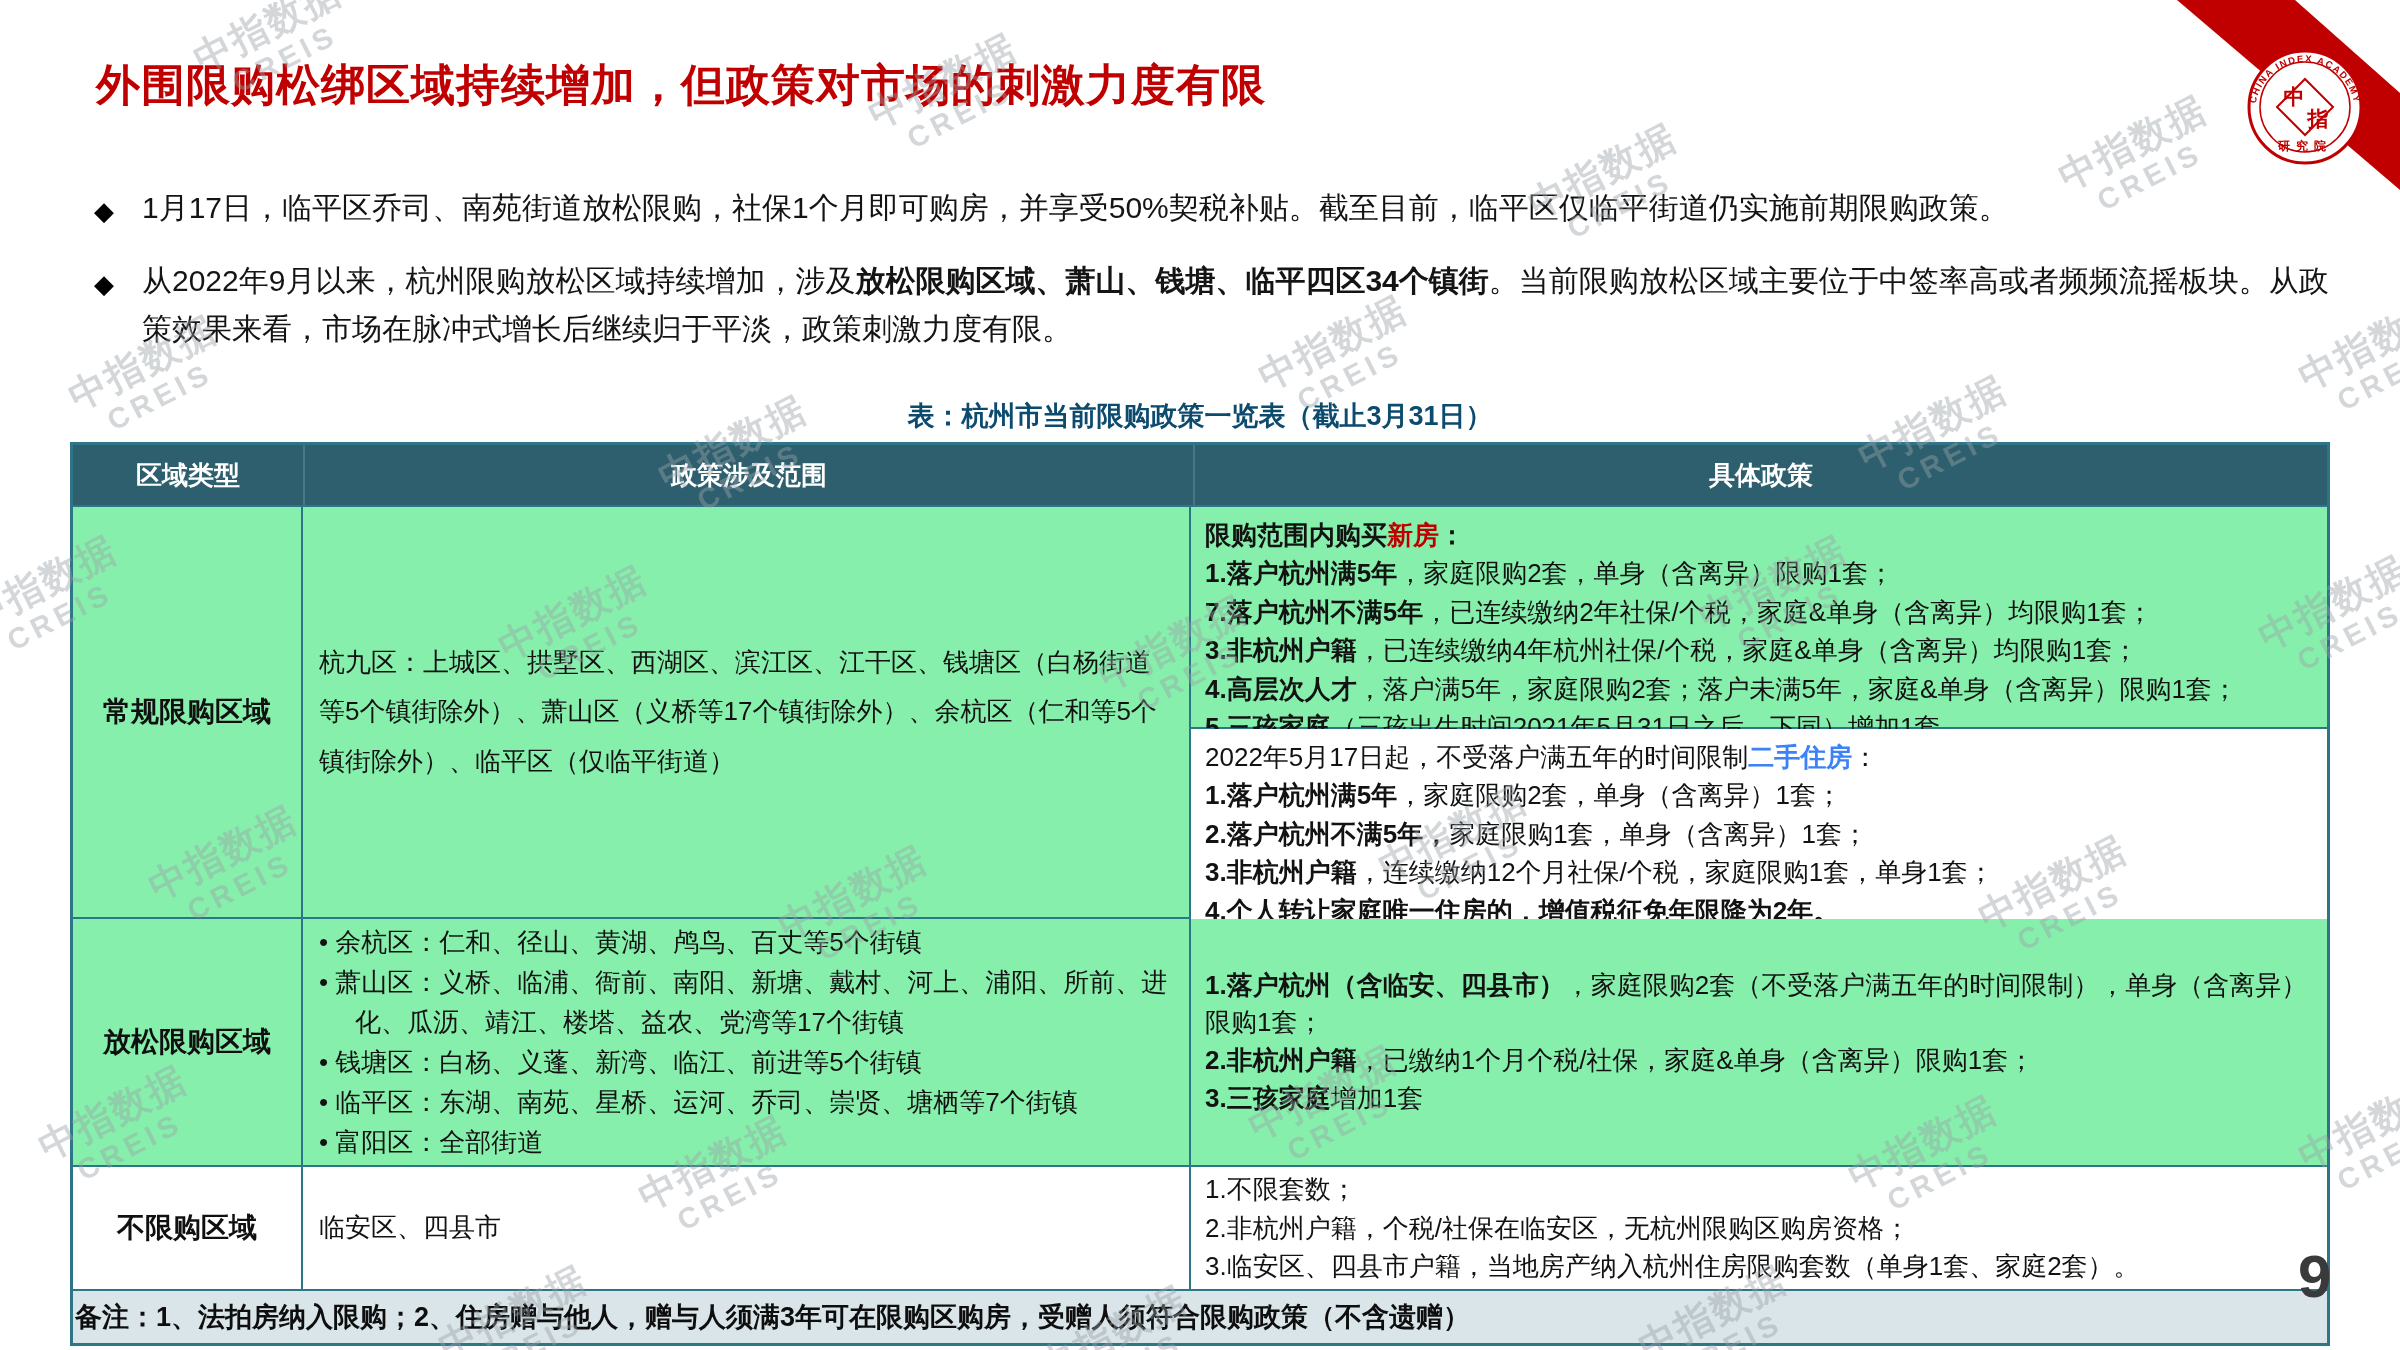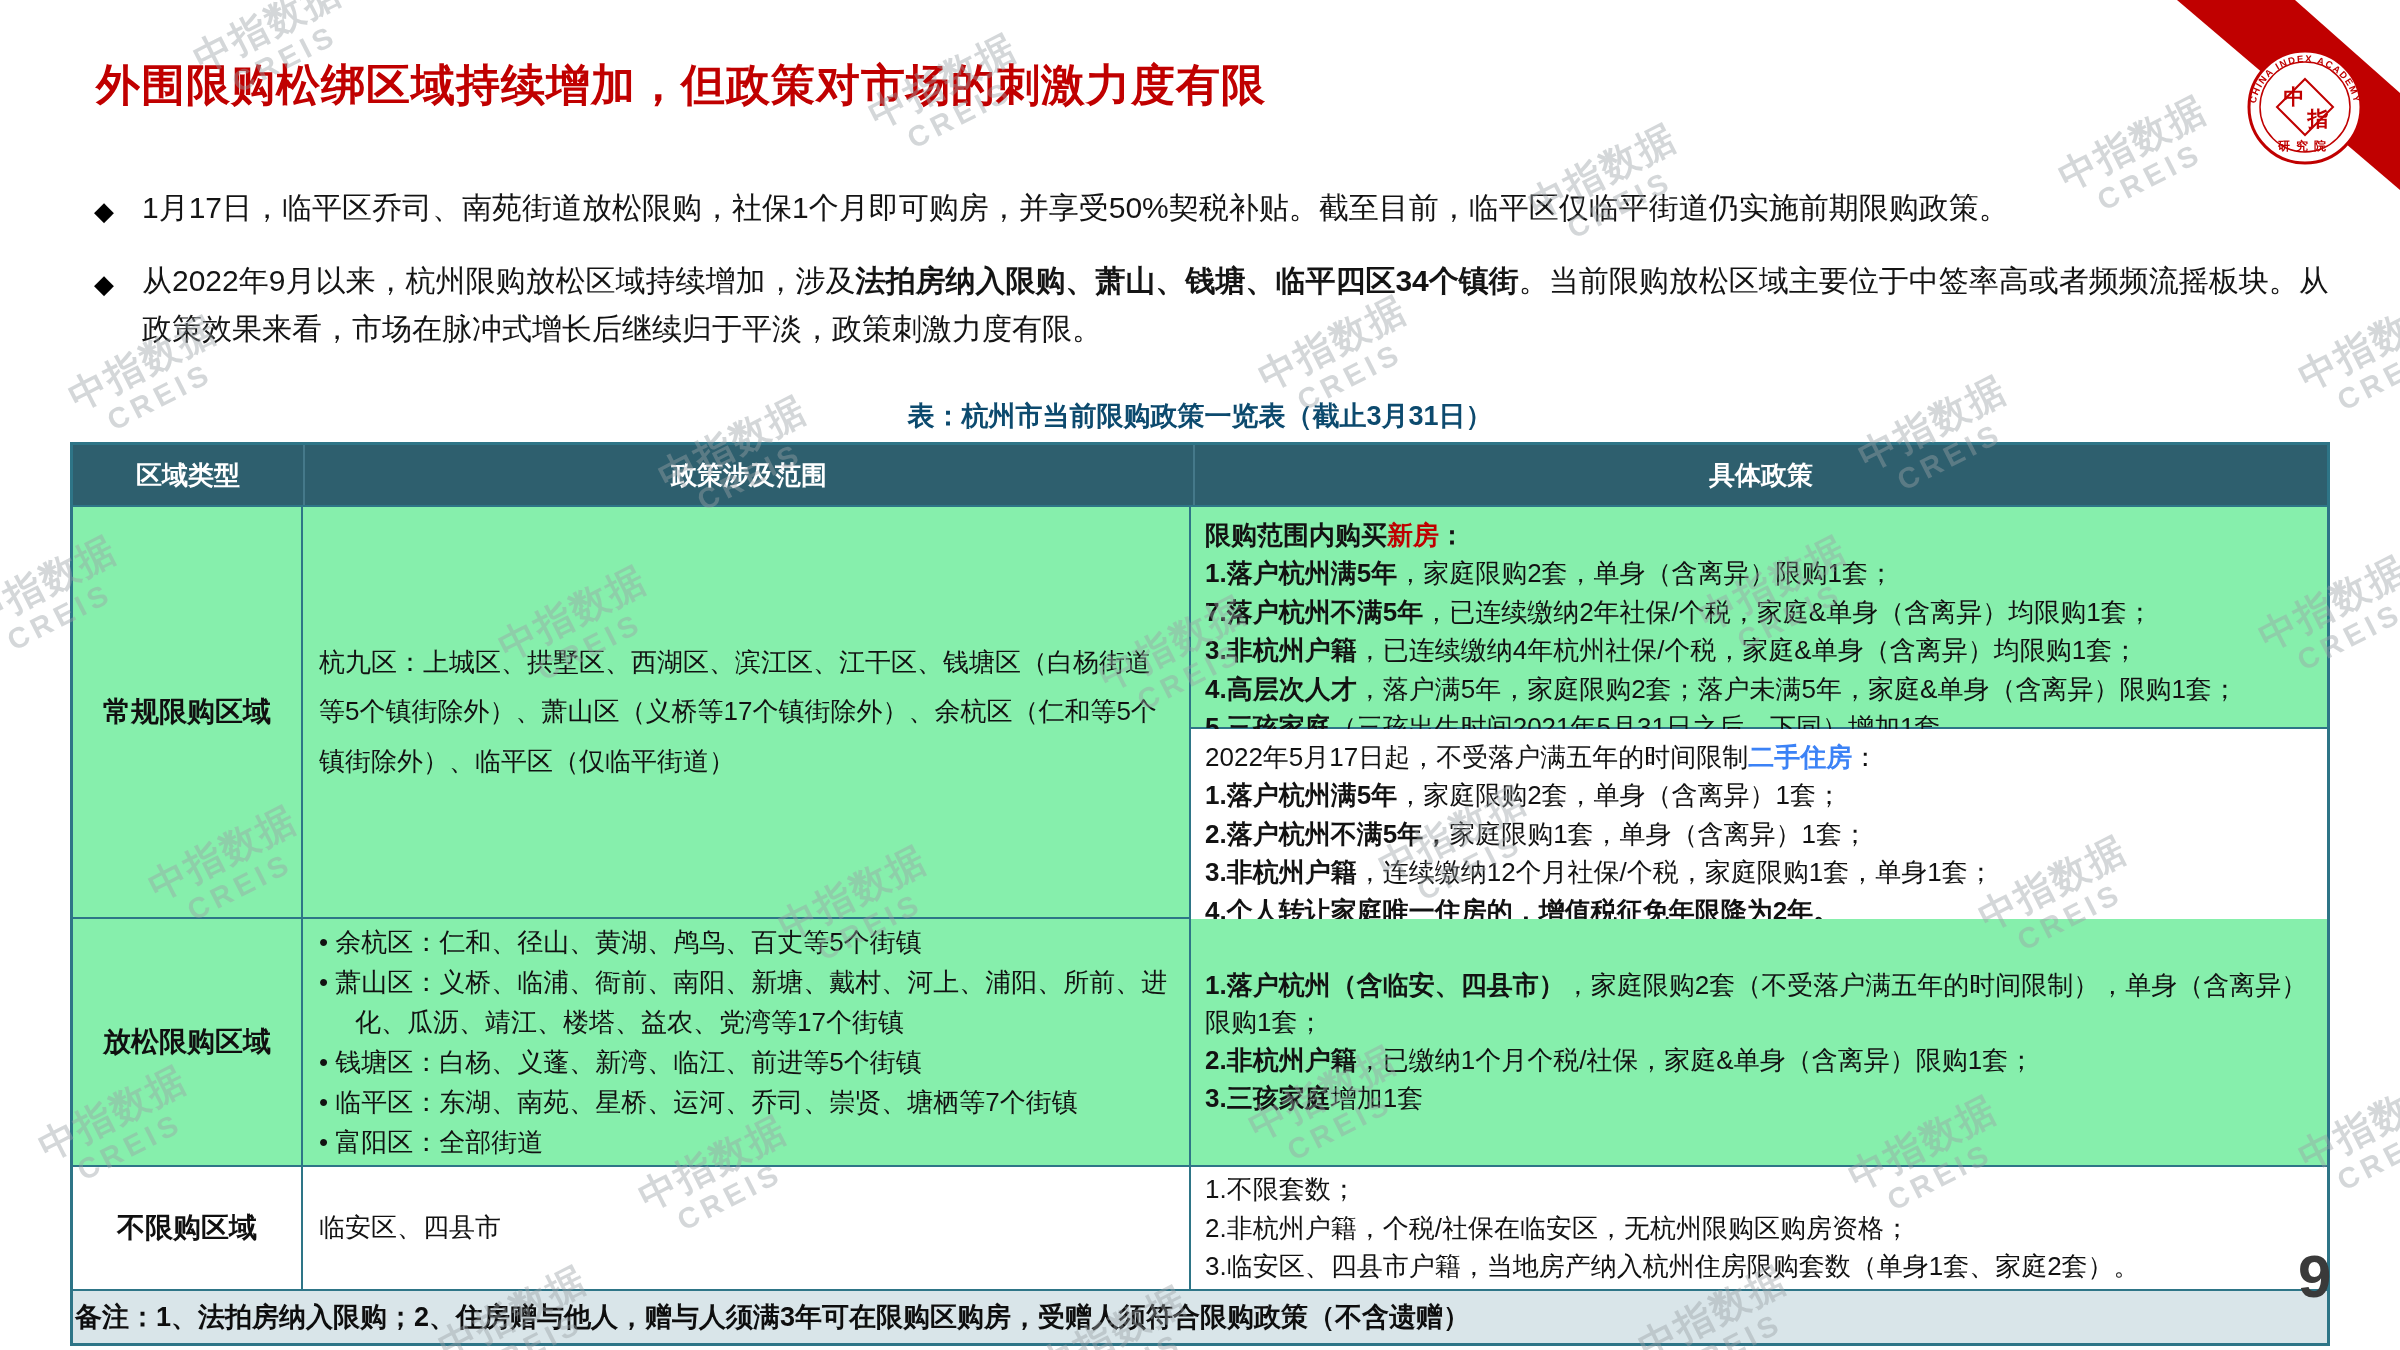--- a/index.html
+++ b/index.html
@@ -60,21 +60,21 @@
 
 <div class="title">外围限购松绑区域持续增加，但政策对市场的刺激力度有限</div>
 
 <div class="bullets">
   <div class="bullet">
     <span class="mark">◆</span>
     <span class="btxt"><span>1月17日，临平区乔司、南苑街道放松限购，社保1个月即可购房，并享受50%契税补贴。截至目前，临平区仅临平街道仍实施前期限购政策。</span></span>
   </div>
   <div class="bullet">
     <span class="mark">◆</span>
-    <span class="btxt"><span>从2022年9月以来，杭州限购放松区域持续增加，涉及</span><span class="b">法拍房纳入限购、萧山、钱塘、临平四区34个镇街</span><span>。当前限购放松区域主要位于中签率高或者频频流摇板块。从政策效果来看，市场在脉冲式增长后继续归于平淡，政策刺激力度有限。</span></span>
+    <span class="btxt"><span>从2022年9月以来，杭州限购放松区域持续增加，涉及</span><span class="b">放松限购区域、萧山、钱塘、临平四区34个镇街</span><span>。当前限购放松区域主要位于中签率高或者频频流摇板块。从政策效果来看，市场在脉冲式增长后继续归于平淡，政策刺激力度有限。</span></span>
   </div>
 </div>
 
 <div class="tbl-title">表：杭州市当前限购政策一览表（截止3月31日）</div>
 
 <div class="ptable">
   <div class="trow thead">
     <div class="hcell w1">区域类型</div>
     <div class="hcell w2">政策涉及范围</div>
     <div class="hcell w3">具体政策</div>

